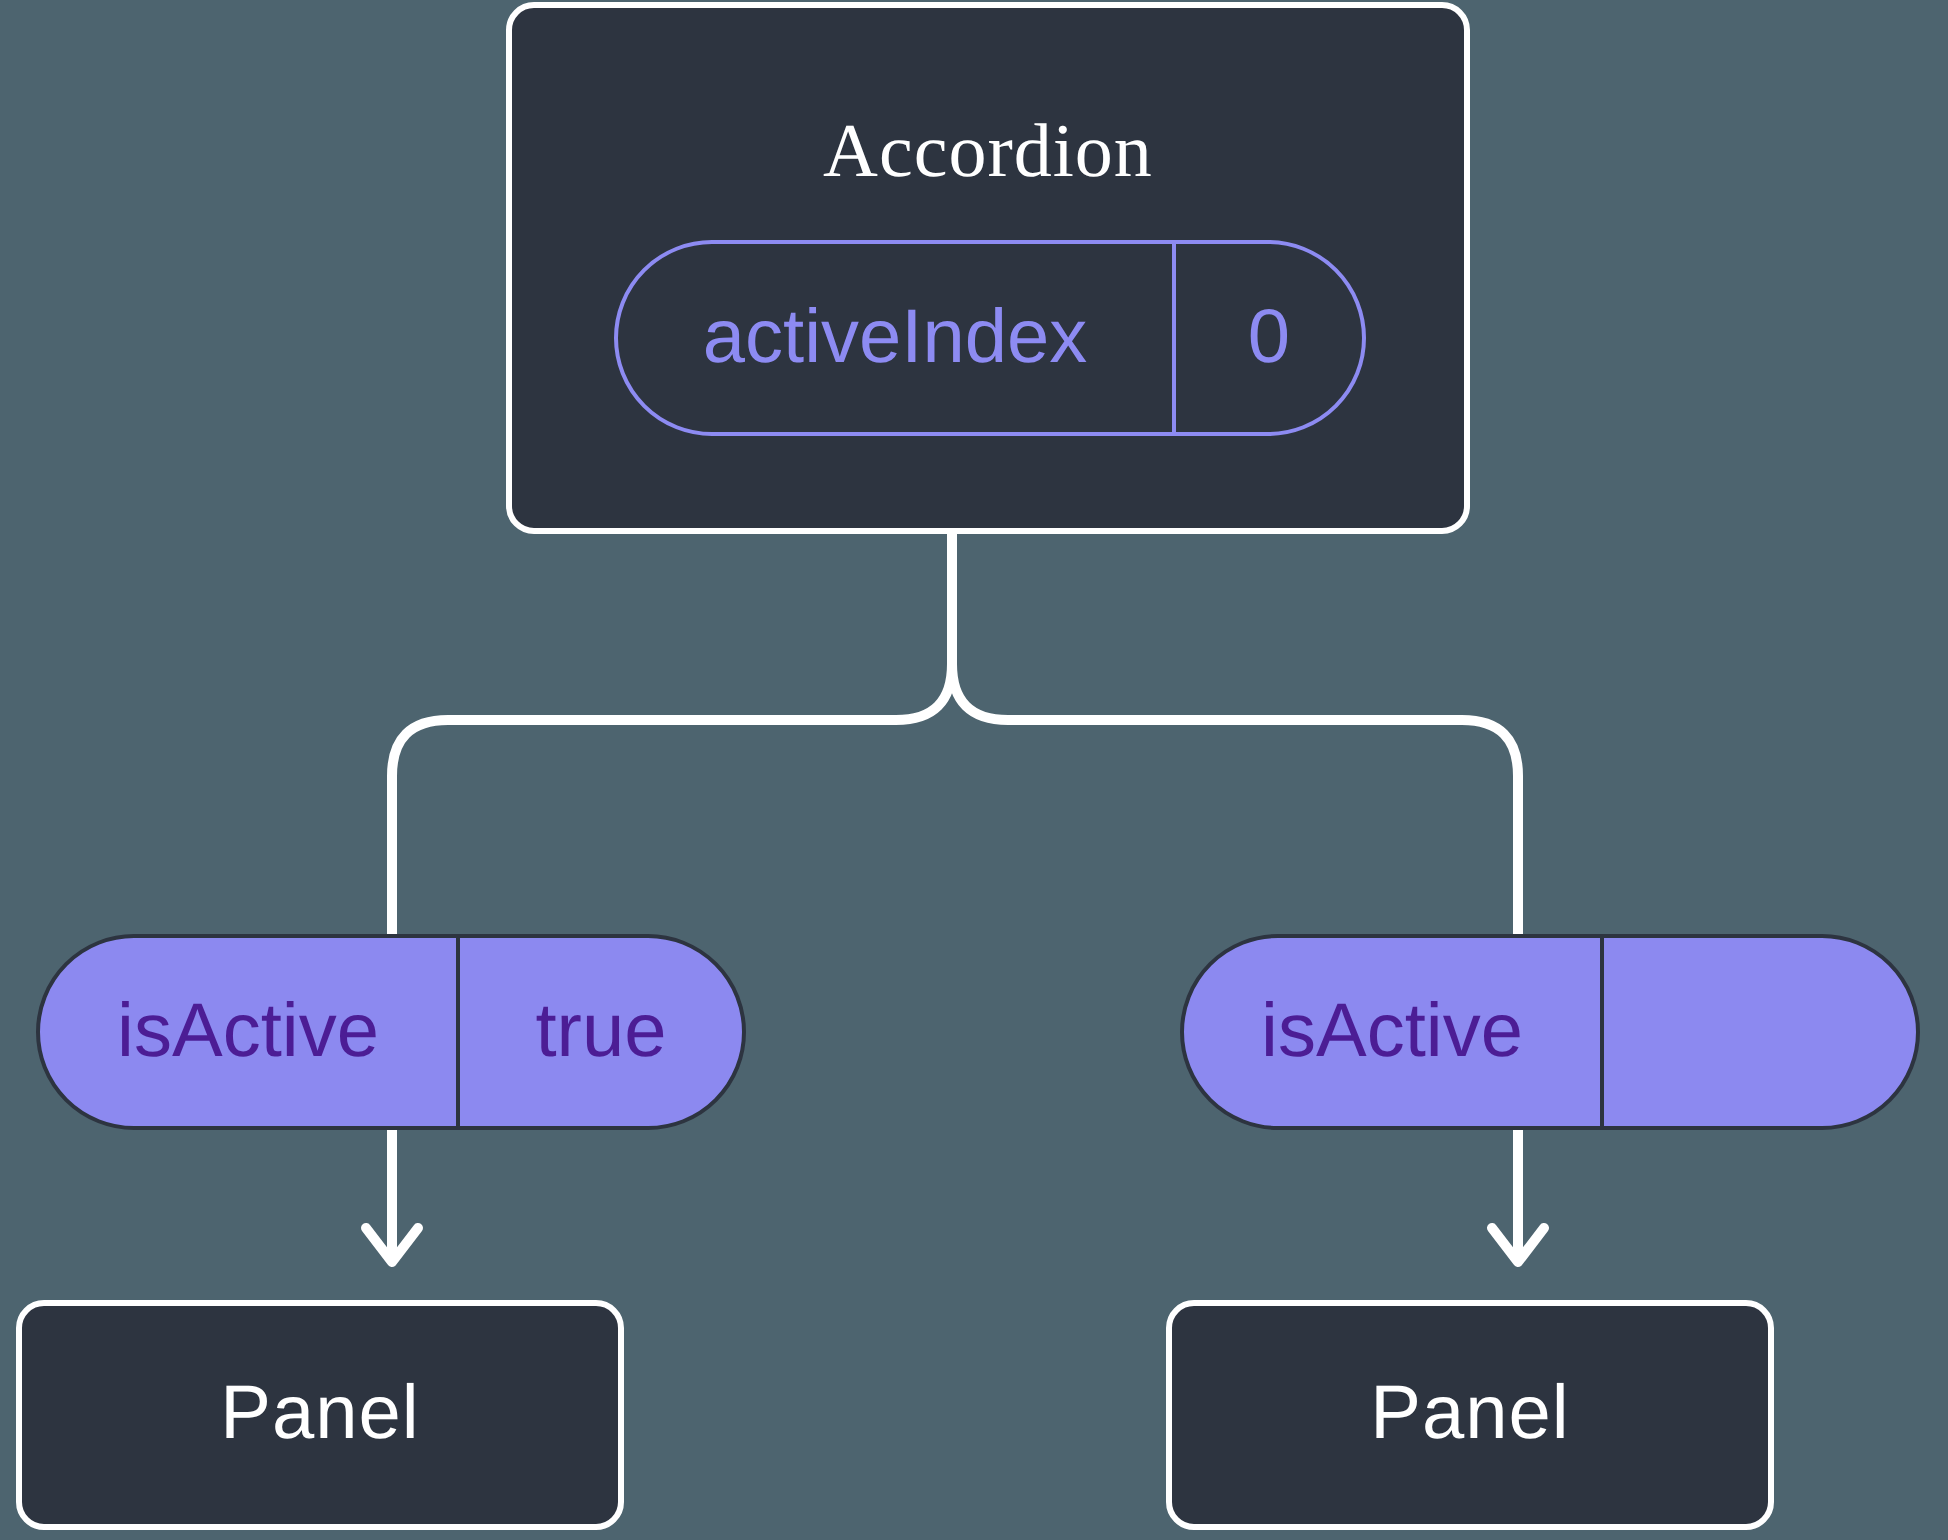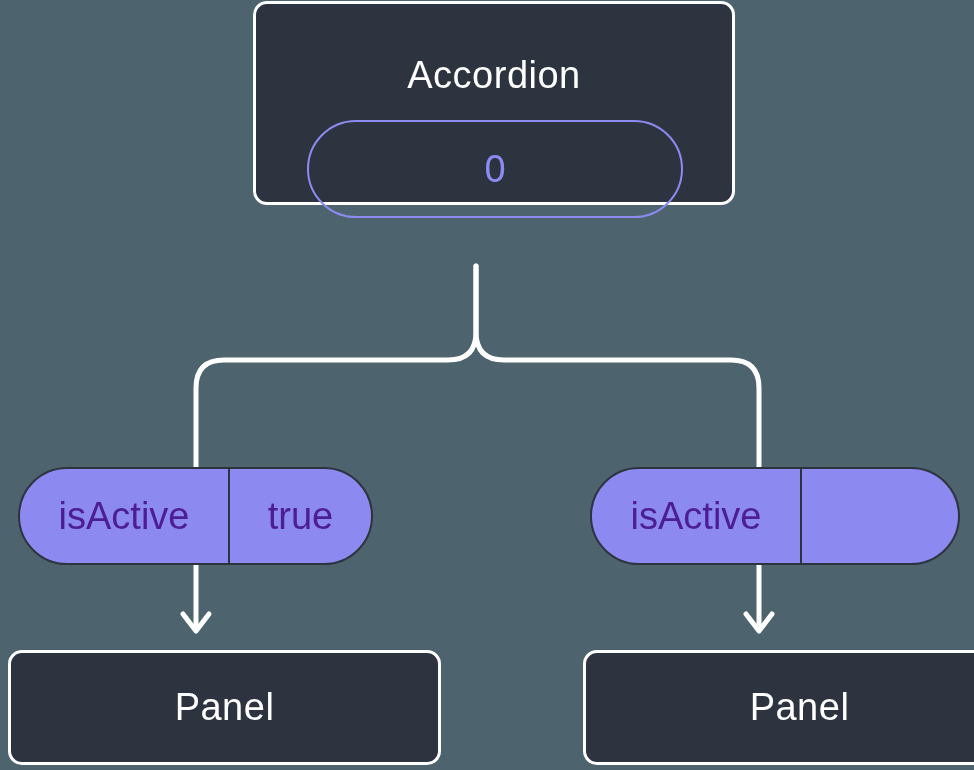--- a/index.html
+++ b/index.html
@@ -25,24 +25,25 @@
     background: #2d3440;
     border: 3px solid #ffffff;
     border-radius: 14px;
     box-sizing: border-box;
     z-index: 2;
   }
   .node-box.root {
     left: 253px;
     top: 1px;
     width: 482px;
-    height: 204px;
+    height: 266px;
+    font-family: Liberation Serif, serif;
   }
   .node-box.panel {
-    width: 433px;
+    width: 304px;
     height: 115px;
     top: 650px;
     display: flex;
     align-items: center;
     justify-content: center;
   }
   .node-box.panel.left  { left: 8px; }
   .node-box.panel.right { left: 583px; }
   .node-title {
     color: #ffffff;
@@ -105,20 +106,21 @@
     <path d="M183 614 L196 631 L209 614" stroke="#ffffff" stroke-width="5" stroke-linecap="round" stroke-linejoin="round"></path>
     <path d="M476 266 V332 Q476 360 504 360 H731 Q759 360 759 388 V629" stroke="#ffffff" stroke-width="5" stroke-linecap="round" stroke-linejoin="round"></path>
     <path d="M746 614 L759 631 L772 614" stroke="#ffffff" stroke-width="5" stroke-linecap="round" stroke-linejoin="round"></path>
   </svg>
 
   <div class="node-box root">
     <div class="node-title root-title">Accordion</div>
   </div>
 
   <div class="pill outline">
+    <div class="cell name">activeIndex</div>
     <div class="cell value">0</div>
   </div>
 
   <div class="pill filled left">
     <div class="cell name">isActive</div>
     <div class="cell value">true</div>
   </div>
 
   <div class="pill filled right">
     <div class="cell name">isActive</div>

